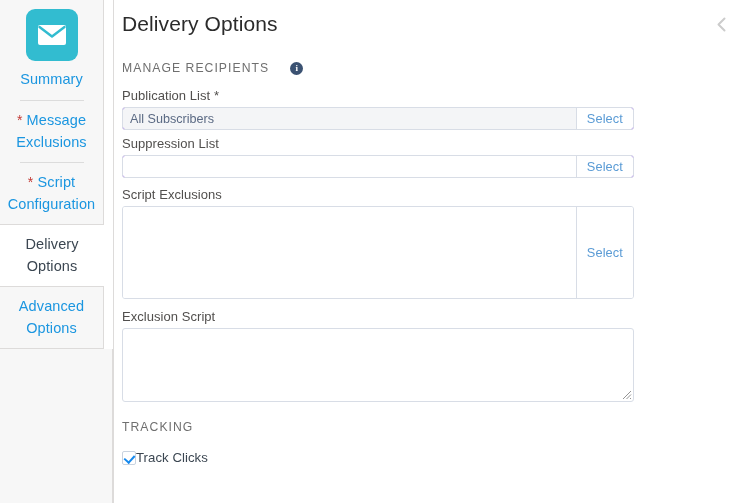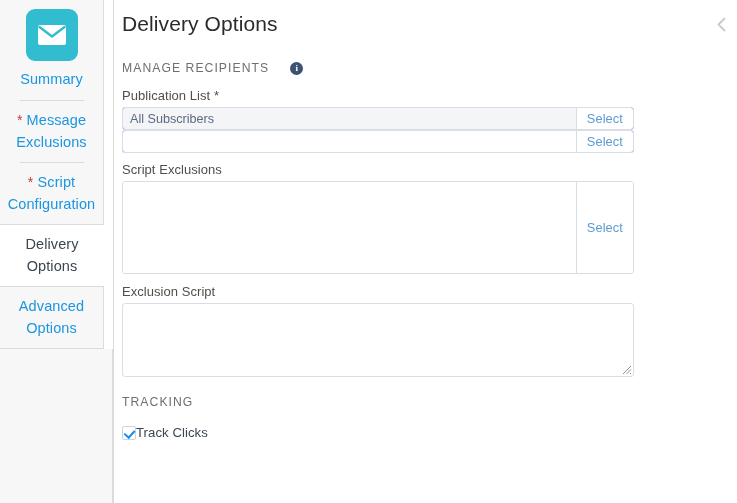--- a/index.html
+++ b/index.html
@@ -173,21 +173,21 @@
     color: #ffffff;
     font-size: 9px;
     font-weight: bold;
     line-height: 13px;
     text-align: center;
     font-family: "Liberation Serif", serif;
     cursor: pointer;
     flex-shrink: 0;
   }
 
-  .field-block { }
+  .field-block { margin-bottom: 6px; }
 
   .field-label {
     font-size: 13px;
     color: #514f4d;
     margin-bottom: 4px;
     display: block;
     letter-spacing: 0.05px;
   }
 
   .field-label .req { color: #514f4d; }
@@ -417,20 +417,23 @@
           <span>Publication List</span>
           <span class="req">*</span>
         </label>
         <div class="combo">
           <input class="txt" type="text" value="All Subscribers" style="">
           <button class="select-btn">Select</button>
         </div>
       </div>
 
       <div class="field-block">
+        <label class="field-label">
+          <span>Suppression List</span>
+        </label>
         <div class="combo">
           <input class="txt empty" type="text" value="" style="">
           <button class="select-btn">Select</button>
         </div>
       </div>
 
       <div class="field-block" style="margin-top:9px;">
         <label class="field-label">
           <span>Script Exclusions</span>
         </label>

